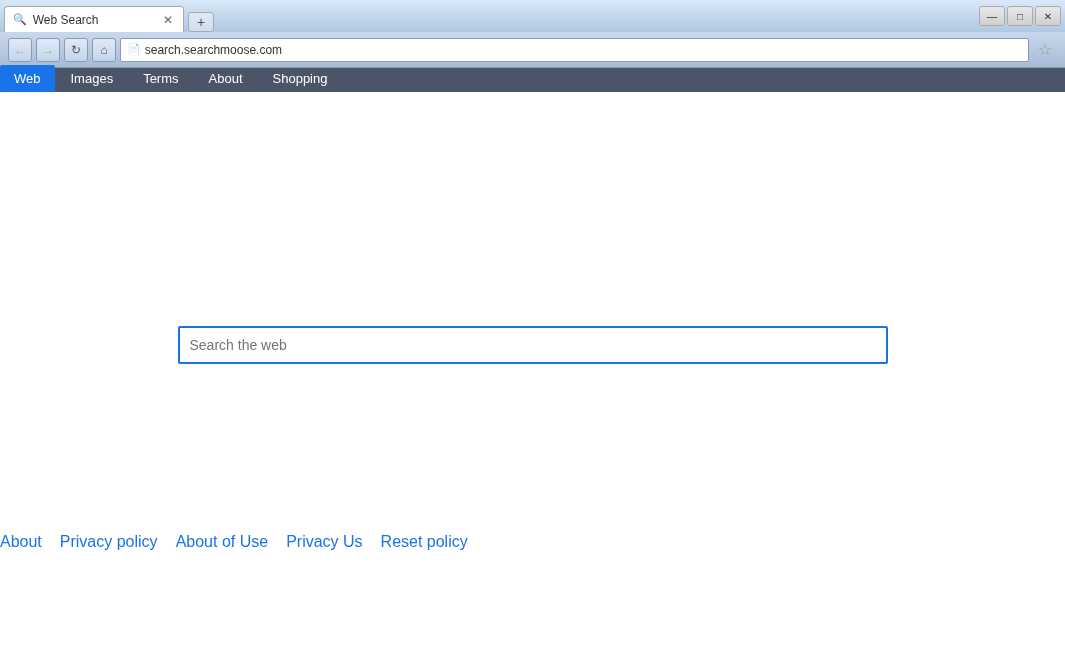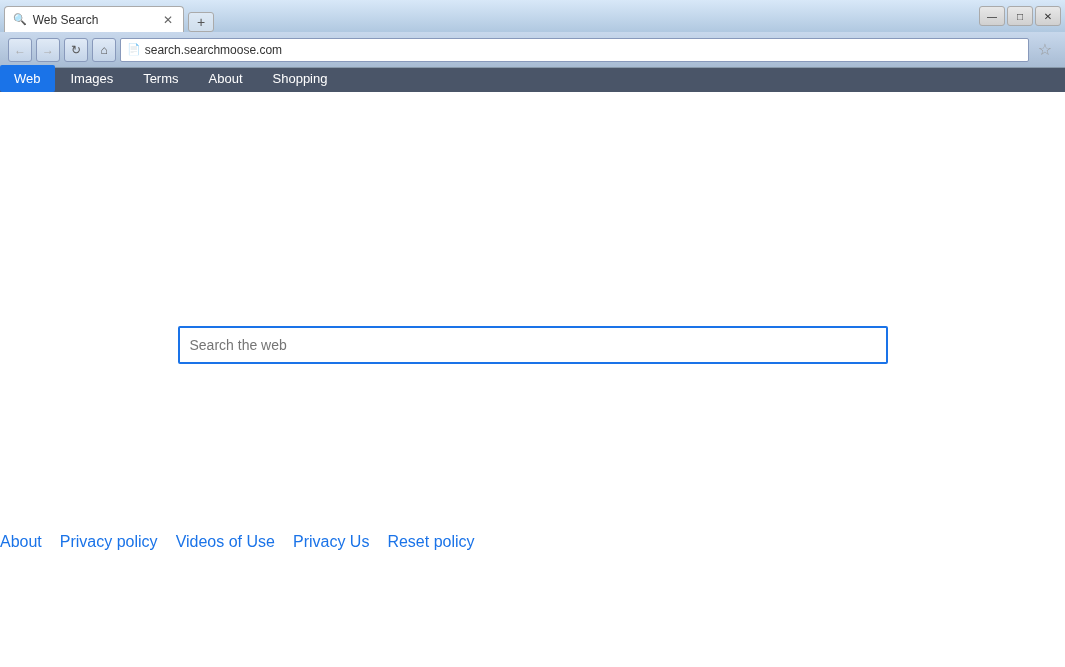--- a/index.html
+++ b/index.html
@@ -253,16 +253,16 @@
 
 <div class="main-content">
   <div class="search-section">
     <input type="text" class="search-box" placeholder="Search the web" style="">
   </div>
 </div>
 
 <div class="footer-links">
 <a class="footer-link">About</a>
     <a class="footer-link">Privacy policy</a>
-    <a class="footer-link">Videos of Use</a>
+    <a class="footer-link">About of Use</a>
     <a class="footer-link">Privacy Us</a>
     <a class="footer-link">Reset policy</a>
   </div>
 
 </body></html>

